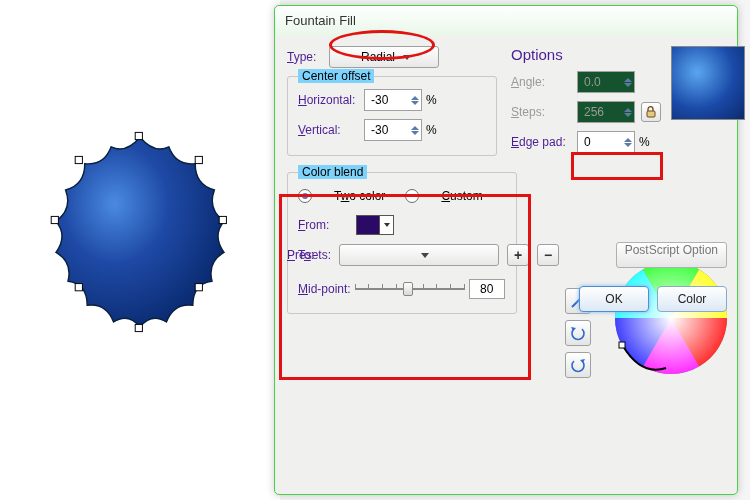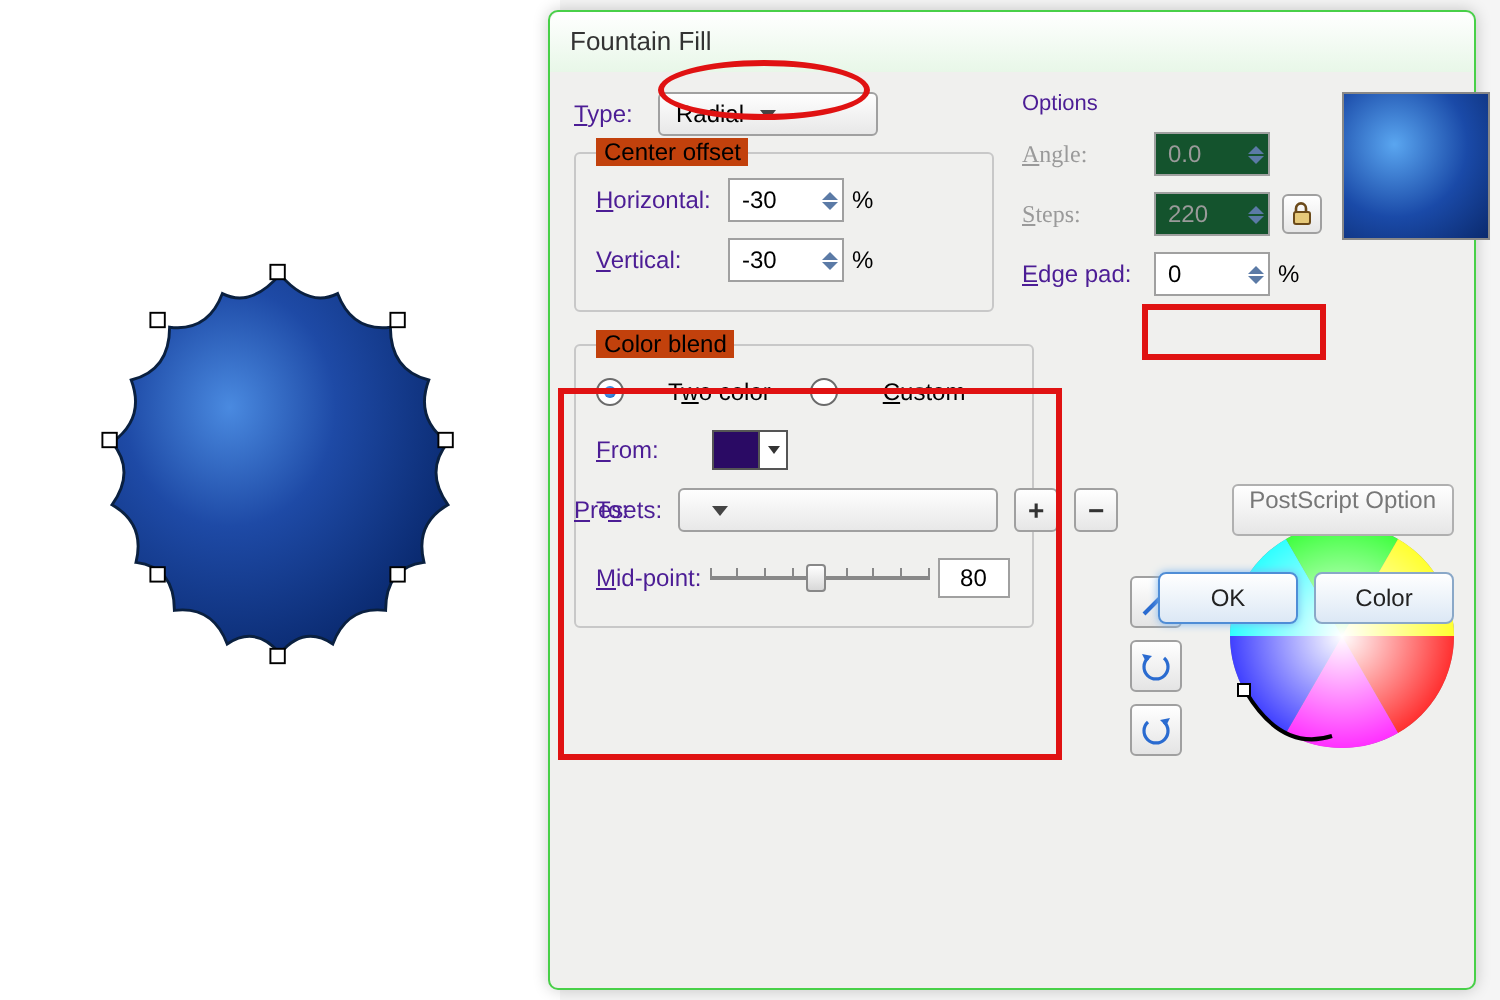--- a/index.html
+++ b/index.html
@@ -52,34 +52,34 @@
     font-size: 13px;
     color: #333;
   }
   .body {
     padding: 10px 12px;
     position: relative;
   }
 
   .row { display: flex; align-items: center; margin-bottom: 6px; }
   .lbl { color: #4c1d95; }
-  .lbl.disabled { color: #9a9a9a; font-family: Liberation Serif, serif; }
+  .lbl.disabled { color: #9a9a9a; }
   .u { text-decoration: underline; }
 
   .combo {
     display: inline-flex;
     align-items: center;
     background: linear-gradient(#fefefe, #e8e8e8);
     border: 1px solid #a0a0a0;
     border-radius: 3px;
     height: 22px;
     padding: 0 4px 0 8px;
     min-width: 90px;
     font-size: 12px;
-    justify-content: flex-start;
+    justify-content: center;
   }
   .combo .caret {
     width: 0; height: 0;
     border-left: 4px solid transparent;
     border-right: 4px solid transparent;
     border-top: 5px solid #444;
     margin-left: 8px;
   }
   .spin {
     display: inline-flex;
@@ -104,21 +104,21 @@
     border: 1px solid #c8c8c8;
     border-radius: 3px;
     padding: 12px 10px 14px;
     position: relative;
     margin-top: 8px;
   }
   .groupbox .legend {
     position: absolute;
     top: -8px;
     left: 10px;
-    background: #c2410c;
+    background: #7dd3fc;
     padding: 0 4px;
     font-size: 12px;
   }
 
   .section-top {
     display: flex;
     gap: 14px;
   }
   .col-left { flex: 0 0 210px; }
   .col-right { flex: 1; position: relative; }
@@ -326,36 +326,36 @@
             </div>
             <span class="pct">%</span>
           </div>
         </div>
       </div>
 
       <div class="col-right options-grid">
         <div style="display:flex;align-items:flex-start;gap:10px">
           <div style="flex:1">
             <div class="row">
-                <span class="lbl" style="font-size:11px">Options</span>
+                <span class="lbl" style="font-size:15px">Options</span>
               </div>
             <div class="row">
               <span class="lbl disabled"><span class="u">A</span>ngle:</span>
               <div class="spin disabled">
                 <span>0.0</span>
                 <span class="arrows">
                     <span class="up"></span>
                     <span class="down"></span>
                   </span>
               </div>
             </div>
             <div class="row">
               <span class="lbl disabled"><span class="u">S</span>teps:</span>
               <div class="spin disabled">
-                <span>220</span>
+                <span>256</span>
                 <span class="arrows">
                     <span class="up"></span>
                     <span class="down"></span>
                   </span>
               </div>
               <span class="lock-btn" style="margin-left:6px">
                 <svg width="10" height="12" viewBox="0 0 10 12">
                     <path fill="none" stroke="#6b4a1a" stroke-width="1.3" d="M2 5V3.2A2.5 2.5 0 0 1 7 3.2V5"></path>
                     <rect x="1" y="5" width="8" height="6" rx="1" fill="#e6c97a" stroke="#6b4a1a"></rect>
                   </svg>

